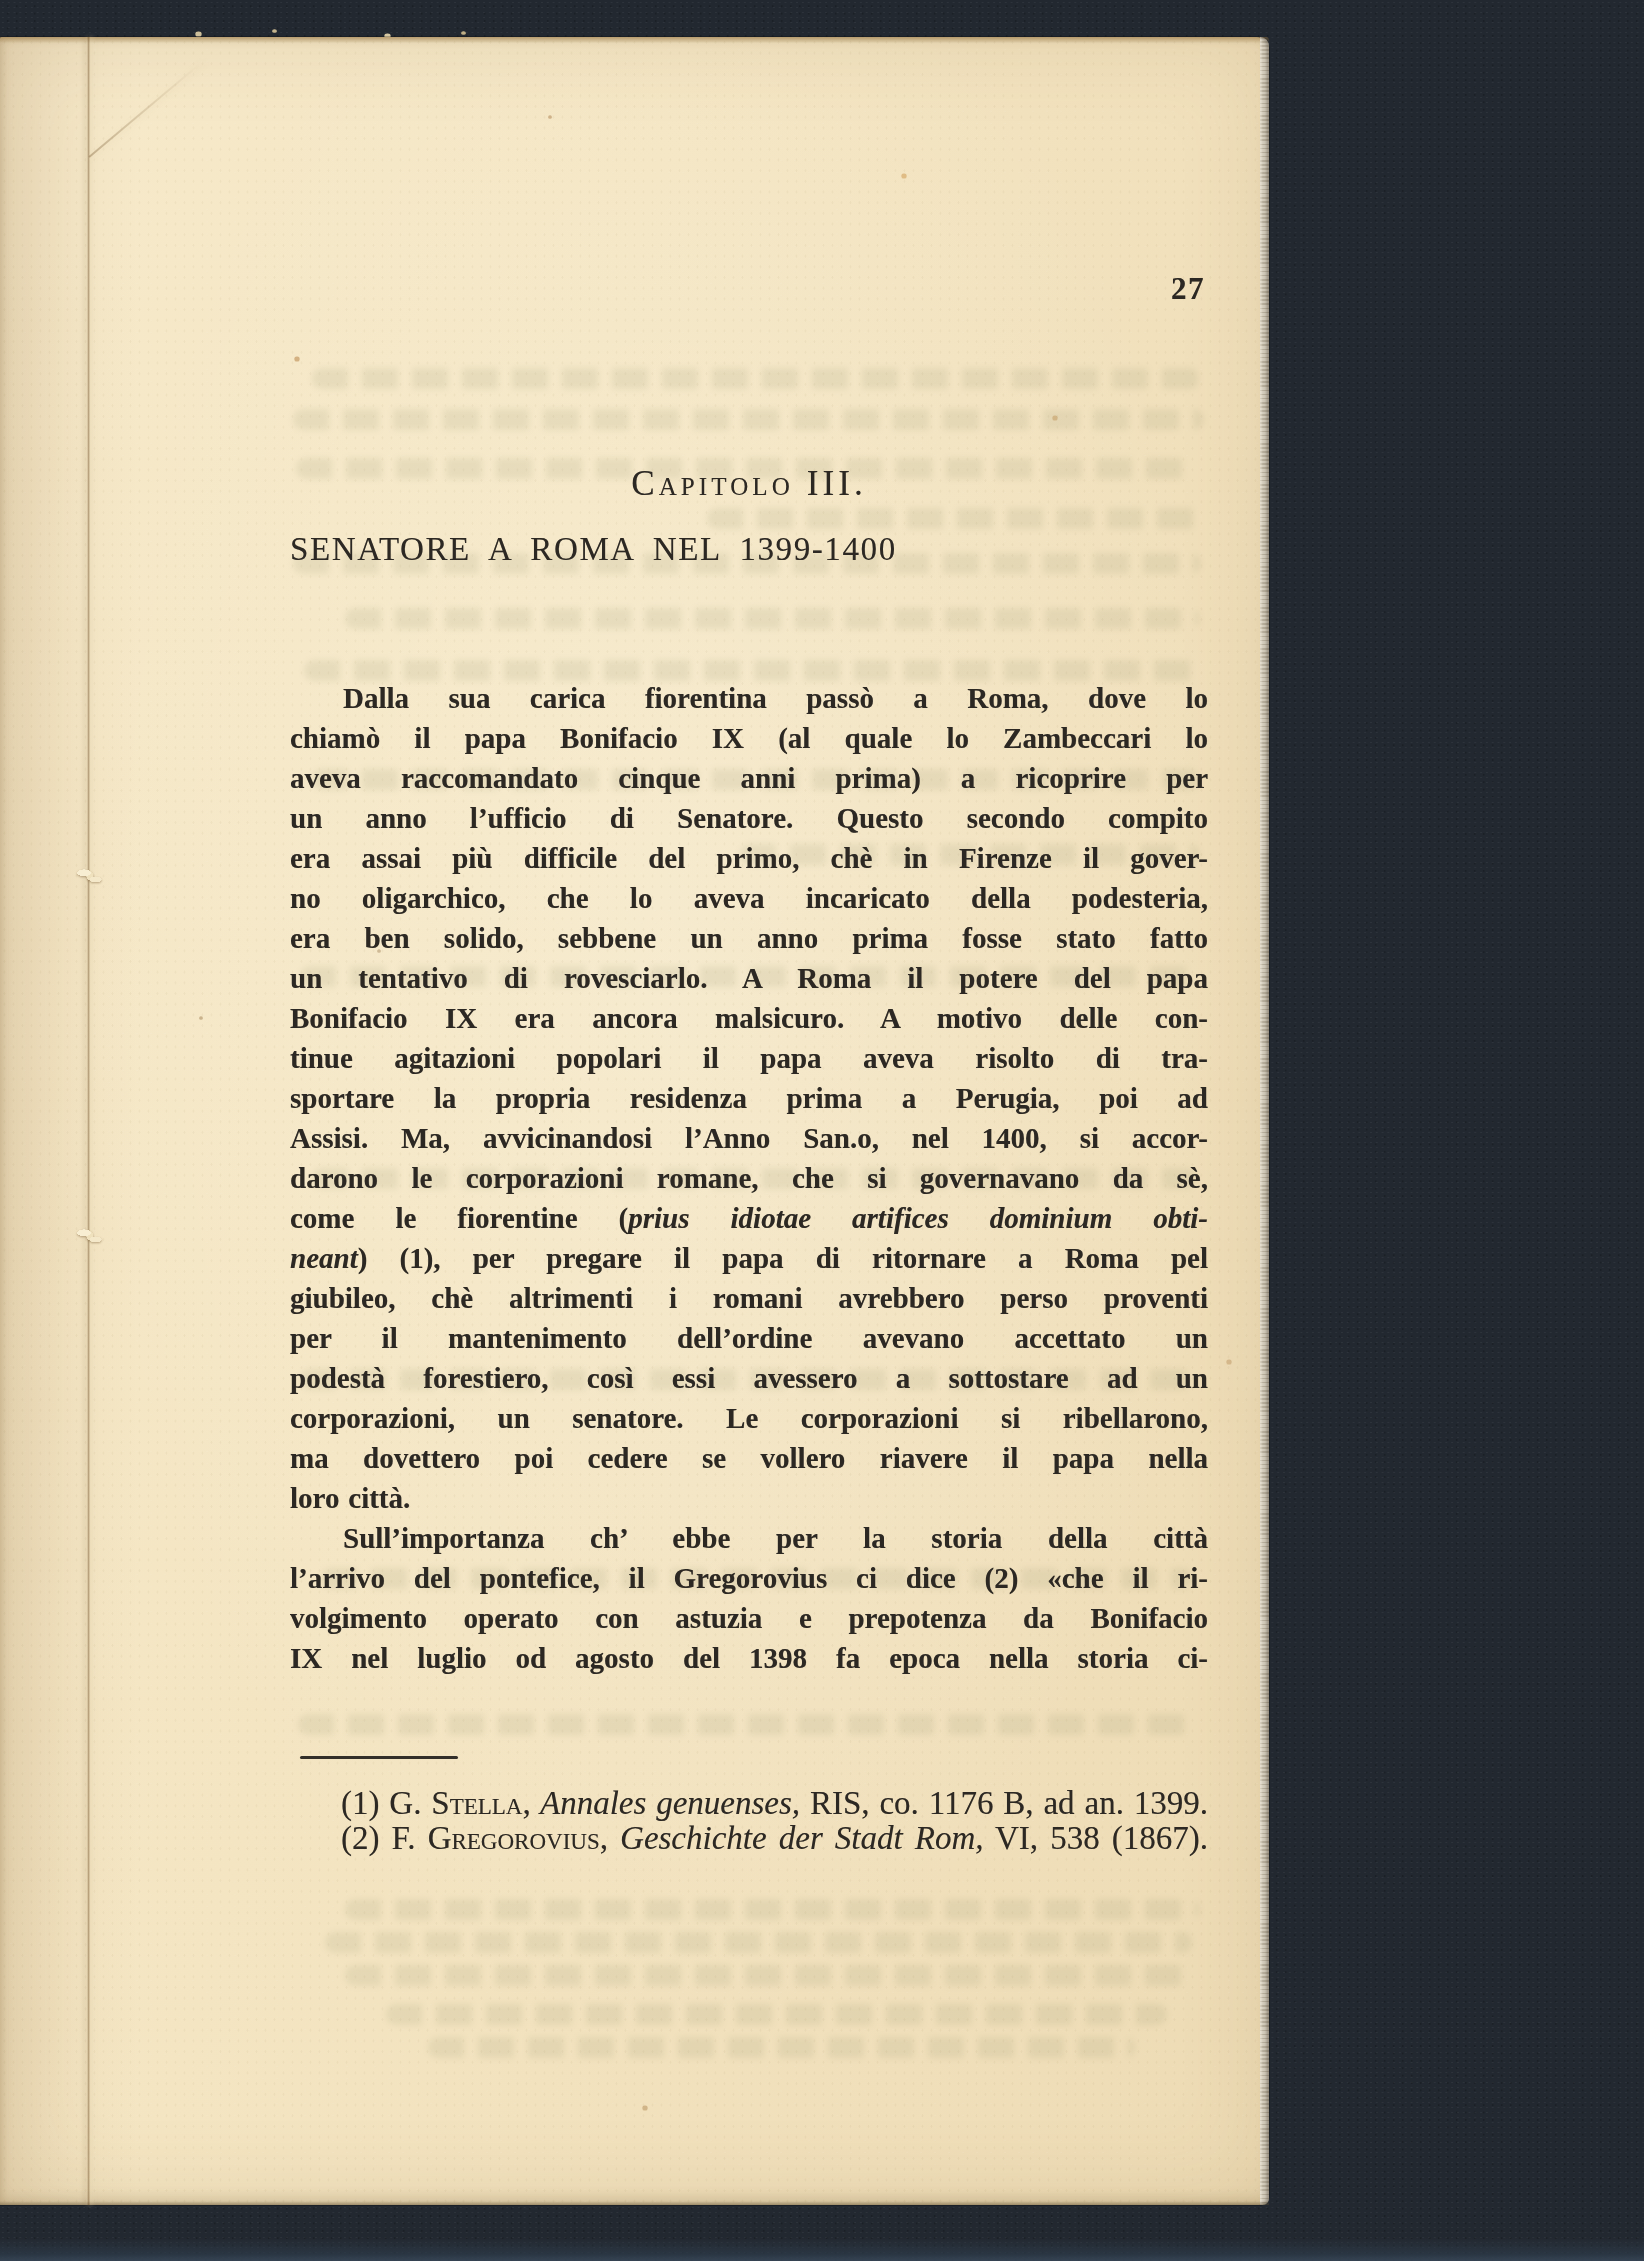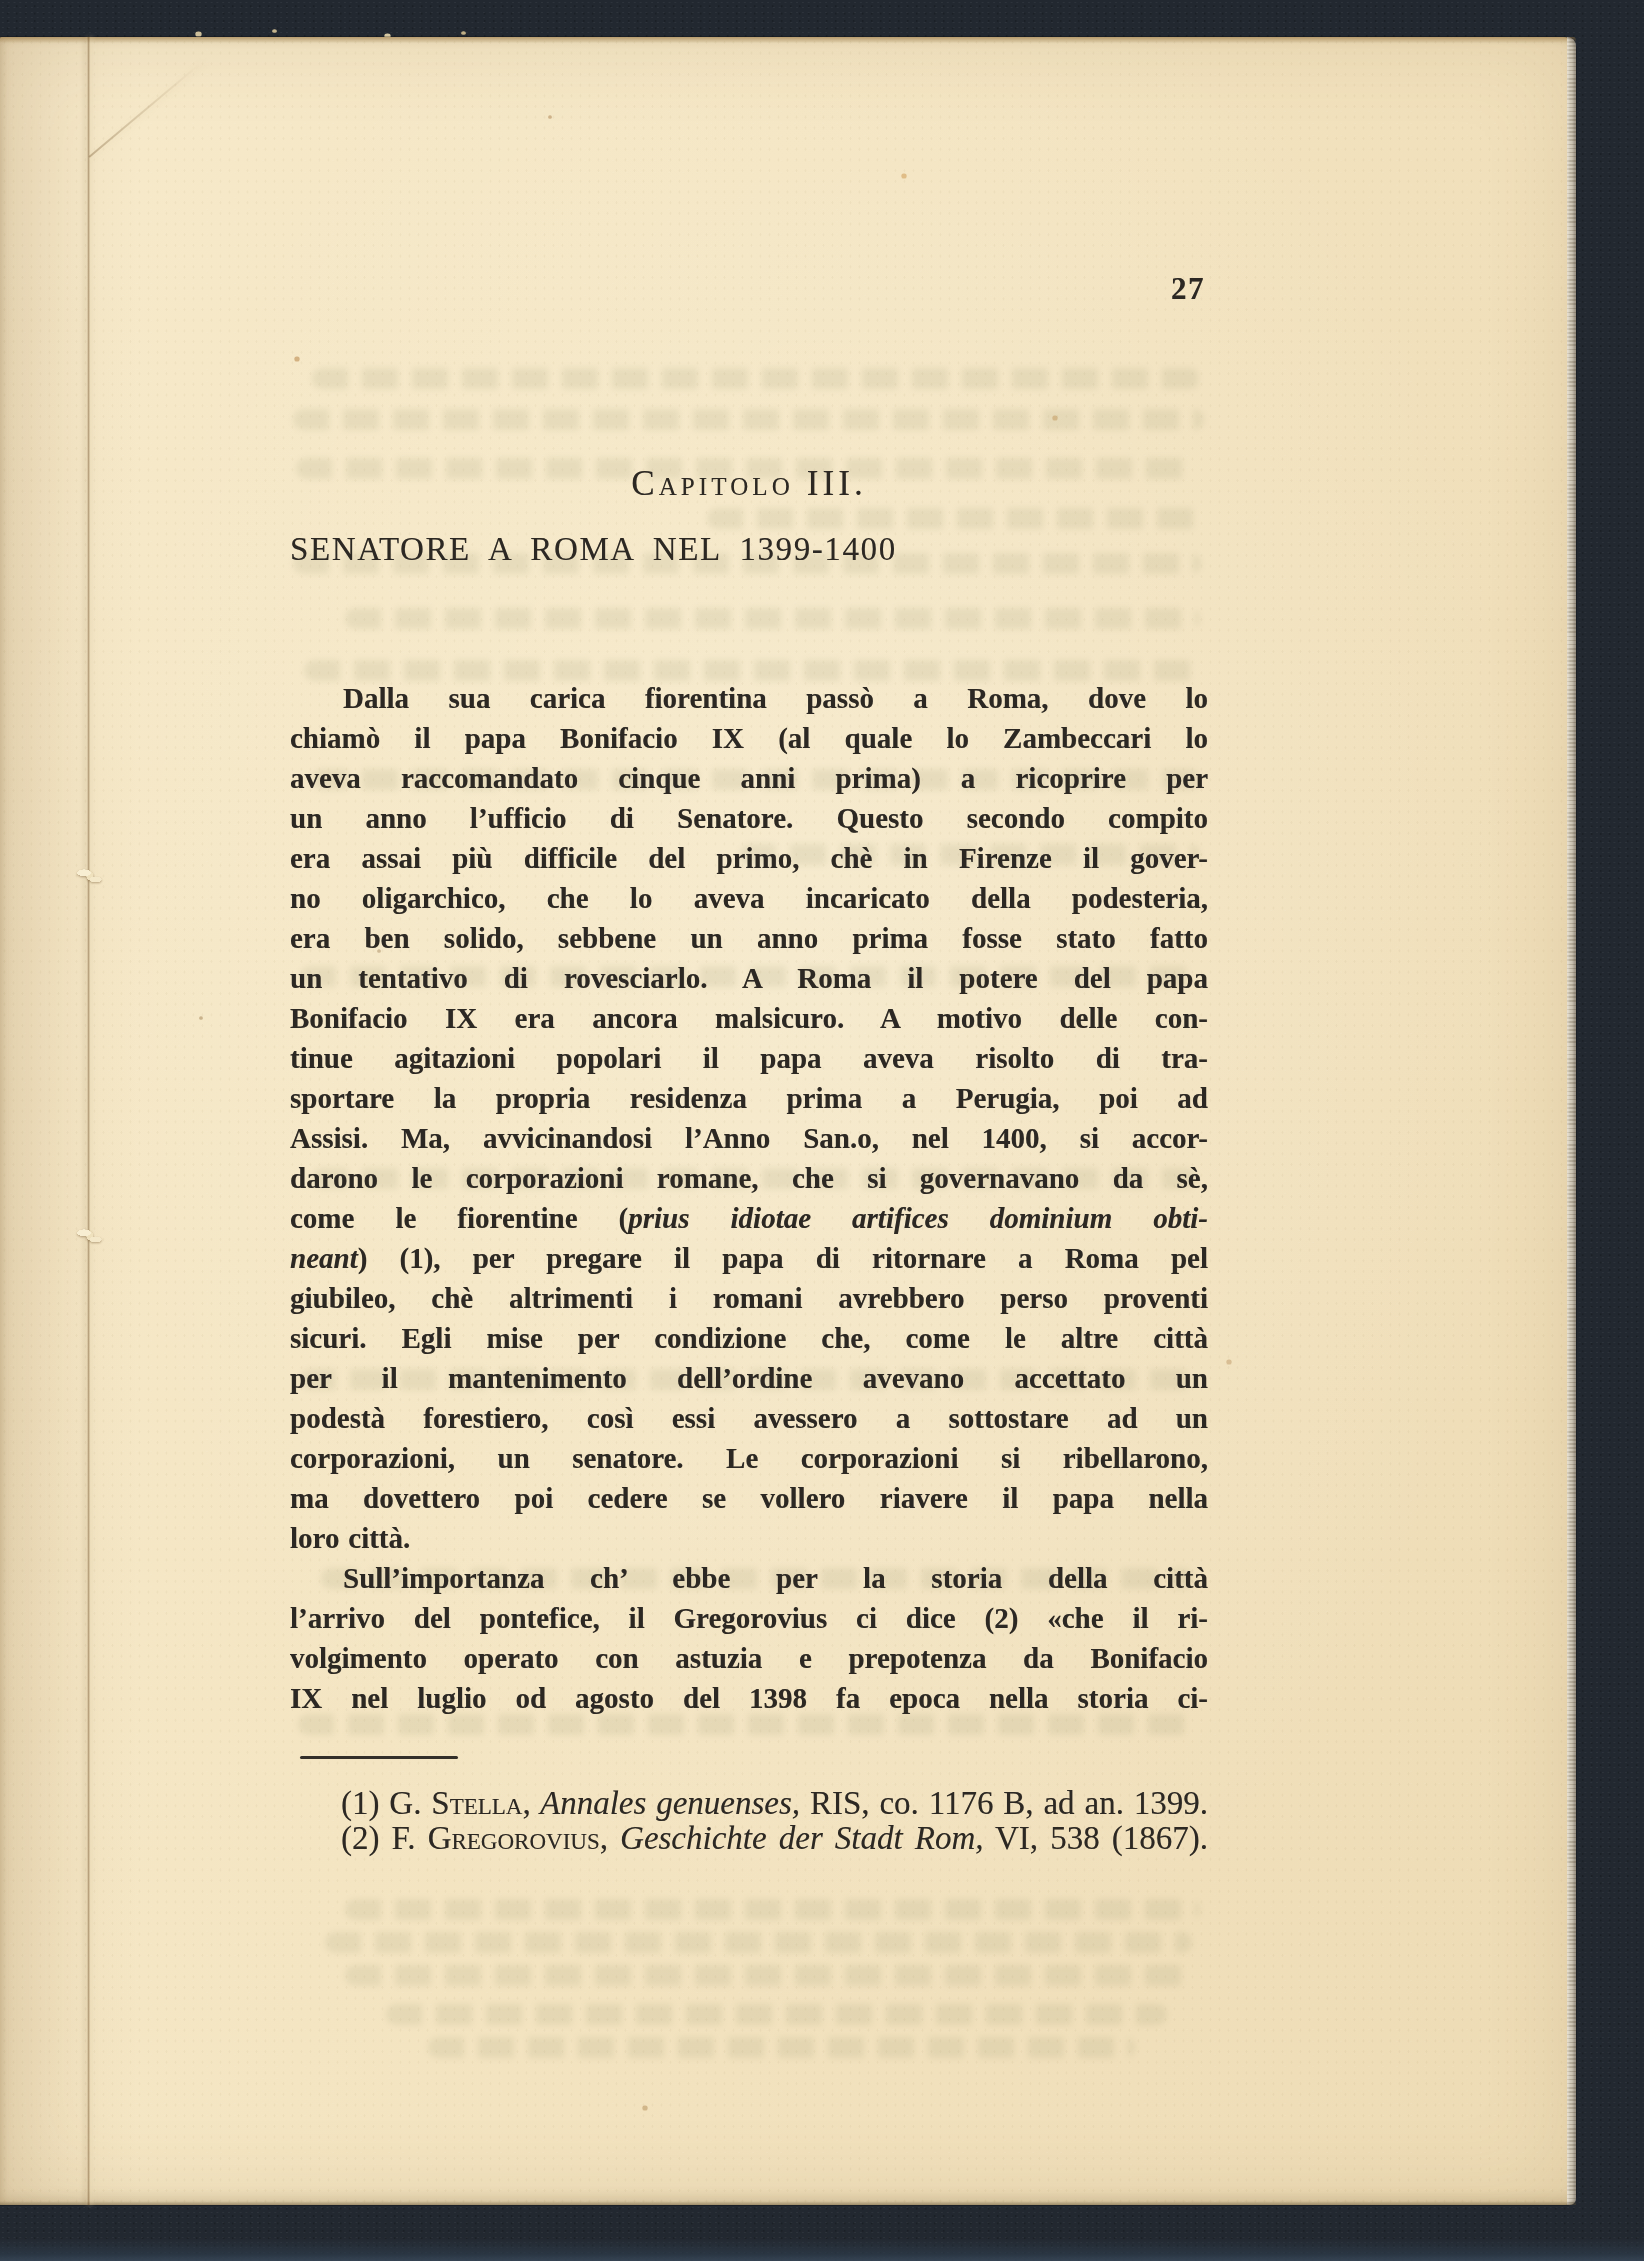--- a/index.html
+++ b/index.html
@@ -15,21 +15,21 @@
     background-position:0 0,3.3px 2.5px;
   }
 
   .scanner-bed-edge{
     position:absolute;left:0;top:2238px;width:1645px;height:23px;
     background:linear-gradient(to bottom,rgba(38,48,60,0),#2c3947 70%,#3a4a5c);
     opacity:.8;
   }
 
   .page{
-    position:absolute;left:0;top:37px;width:1576px;height:2168px;
+    position:absolute;left:0;top:37px;width:1269px;height:2168px;
     background:
       radial-gradient(ellipse at 52% 42%, rgba(255,252,240,0.30), rgba(255,252,240,0) 62%),
       linear-gradient(104deg,#f7eacb 0%,#f4e5c2 38%,#f0dfba 78%,#eddbb4 100%);
     border-radius:1.6px 13px 10px 0;
     box-shadow:
       inset 0 0 90px rgba(125,95,45,.15),
       inset 0 -5.8px 13px rgba(110,85,45,.22),
       inset 0 4.1px 7.4px rgba(120,90,45,.14),
       0 0 0 0.8px rgba(0,0,0,.30);
   }
@@ -192,21 +192,20 @@
       <div class="bodyline">era ben solido, sebbene un anno prima fosse stato fatto</div>
       <div class="bodyline">un tentativo di rovesciarlo. A Roma il potere del papa</div>
       <div class="bodyline">Bonifacio IX era ancora malsicuro. A motivo delle con-</div>
       <div class="bodyline">tinue agitazioni popolari il papa aveva risolto di tra-</div>
       <div class="bodyline">sportare la propria residenza prima a Perugia, poi ad</div>
       <div class="bodyline">Assisi. Ma, avvicinandosi l’Anno San.o, nel 1400, si accor-</div>
       <div class="bodyline">darono le corporazioni romane, che si governavano da sè,</div>
       <div class="bodyline"><span>come le fiorentine (</span><span class="it">prius idiotae artifices dominium obti-</span></div>
       <div class="bodyline"><span class="it">neant</span><span>) (1), per pregare il papa di ritornare a Roma pel</span></div>
       <div class="bodyline">giubileo, chè altrimenti i romani avrebbero perso proventi</div>
-      <div class="bodyline">sicuri. Egli mise per condizione che, come le altre città</div>
       <div class="bodyline">per il mantenimento dell’ordine avevano accettato un</div>
       <div class="bodyline">podestà forestiero, così essi avessero a sottostare ad un</div>
       <div class="bodyline">corporazioni, un senatore. Le corporazioni si ribellarono,</div>
       <div class="bodyline">ma dovettero poi cedere se vollero riavere il papa nella</div>
       <div class="bodyline end">loro città.</div>
       <div class="bodyline ind">Sull’importanza ch’ ebbe per la storia della città</div>
       <div class="bodyline">l’arrivo del pontefice, il Gregorovius ci dice (2) «che il ri-</div>
       <div class="bodyline">volgimento operato con astuzia e prepotenza da Bonifacio</div>
       <div class="bodyline">IX nel luglio od agosto del 1398 fa epoca nella storia ci-</div>
     </div>

